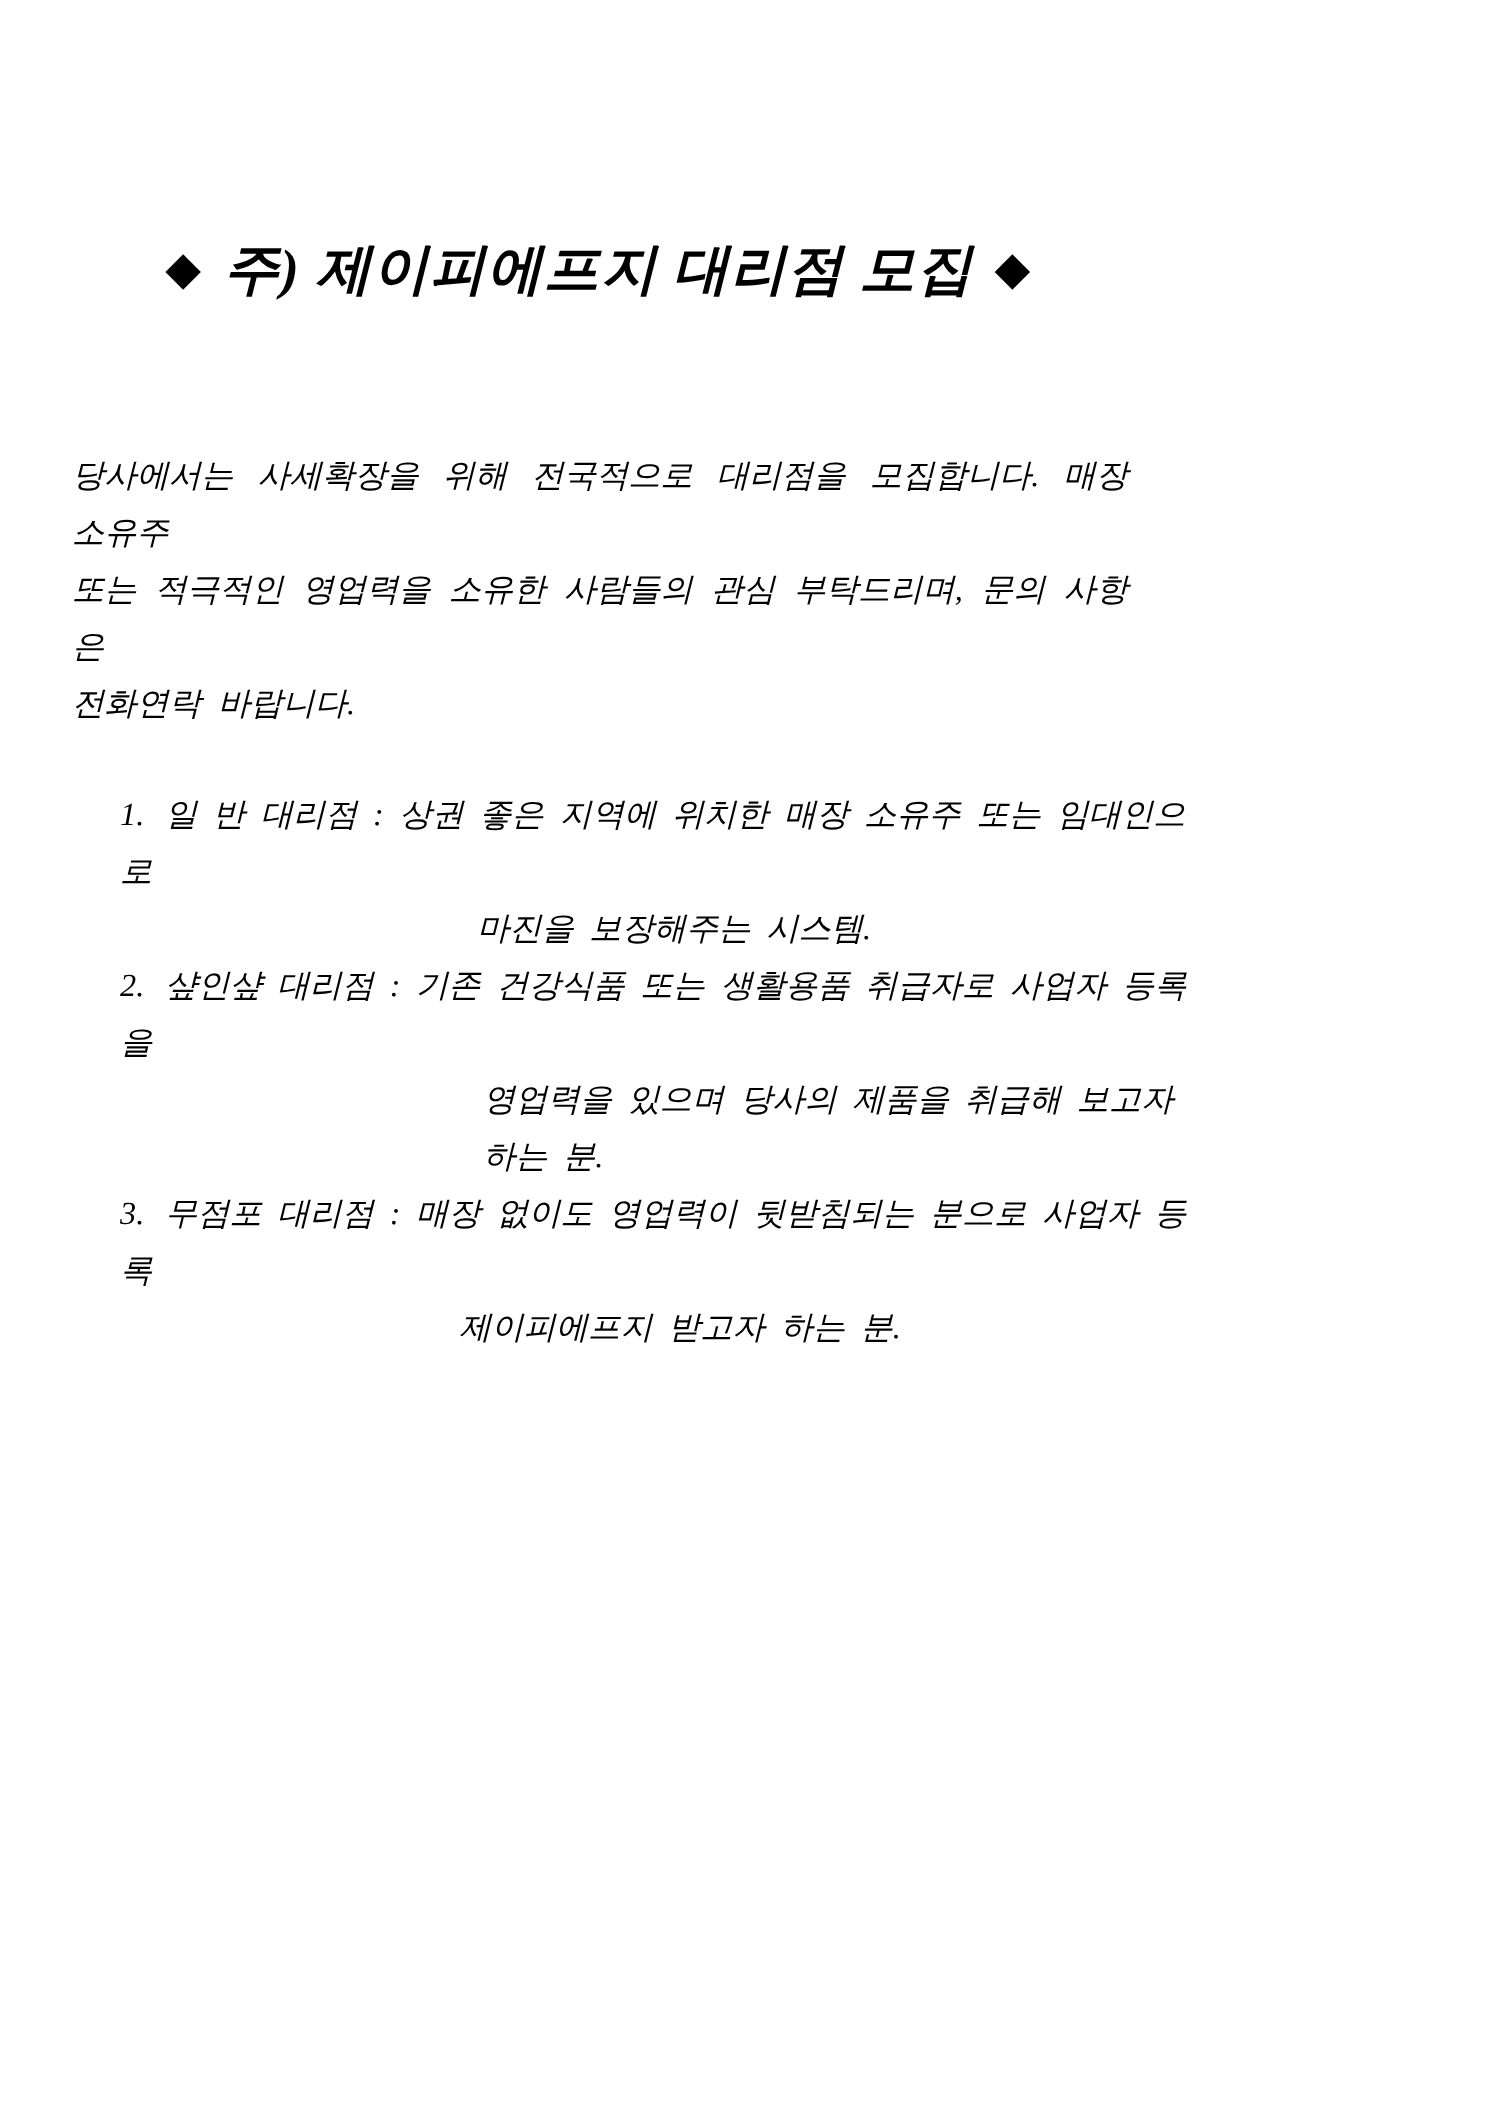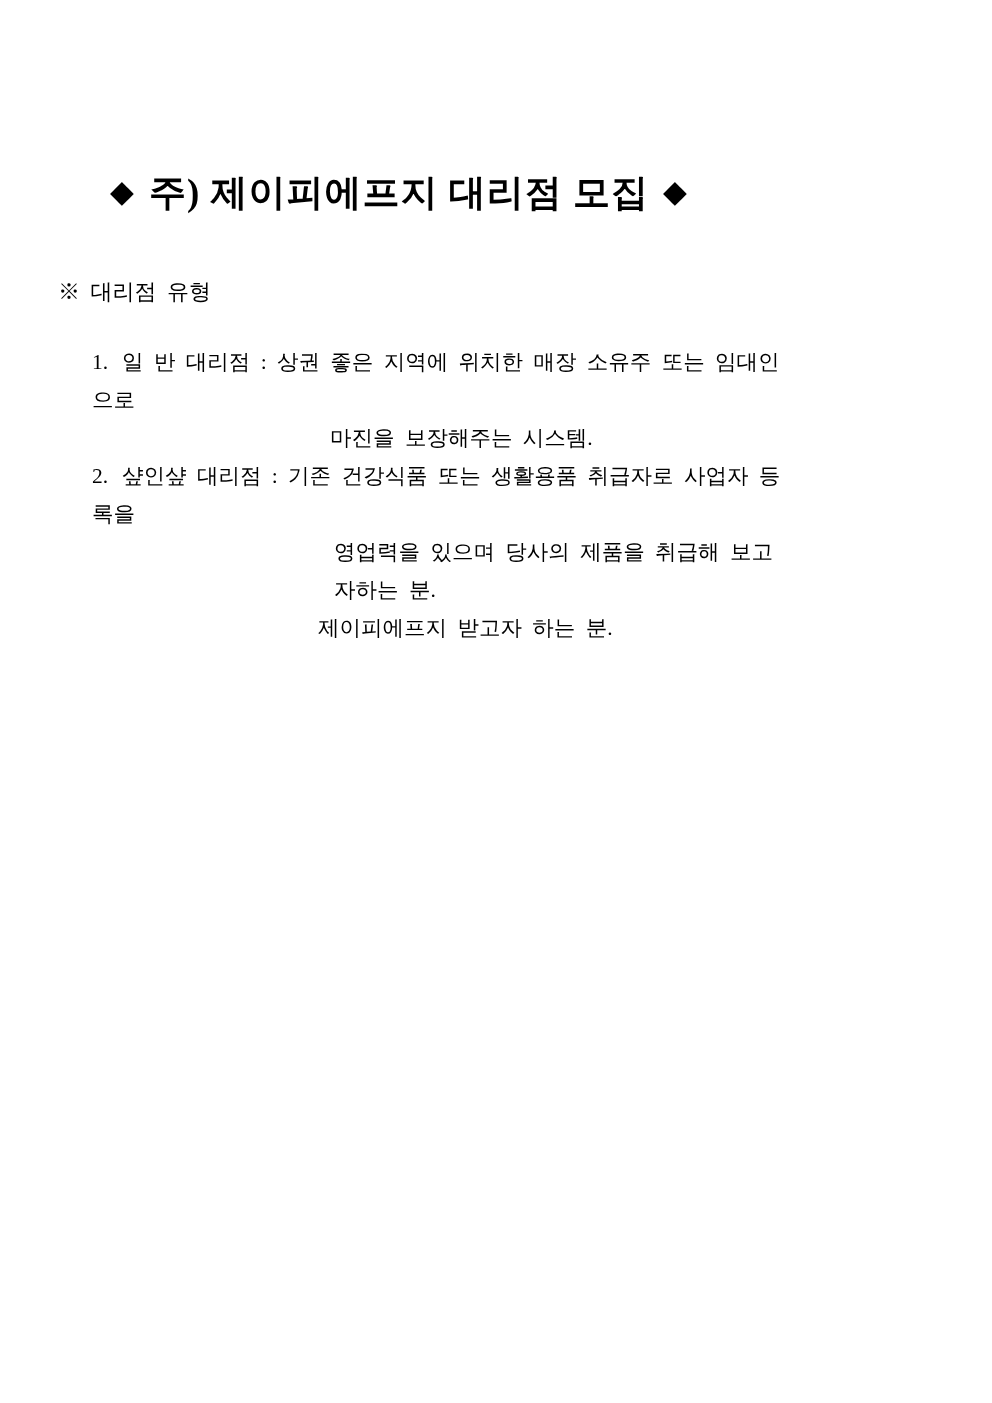--- a/index.html
+++ b/index.html
@@ -12,22 +12,23 @@
     height: 1403px;
     font-family: "Liberation Serif", "DejaVu Serif", serif;
     color: #000000;
     position: relative;
     overflow: hidden;
   }
   .page {
     width: 798px;
     height: 1403px;
     box-sizing: border-box;
-    padding: 16px;
+    padding: 4px;
     position: relative;
+    font-style: italic;
   }
 
   
   .title {
     text-align: center;
     font-size: 37px;
     font-weight: bold;
     letter-spacing: 1px;
     margin: 0;
     padding-top: 155px;
@@ -114,40 +115,45 @@
 </style>
 </head>
 <body>
 
 <div class="page">
 
   <h1 class="title">
     <span class="diamond">◆</span><span>주) 제이피에프지 대리점 모집</span><span class="diamond">◆</span>
   </h1>
 
+  <p class="intro">
+    <span class="first-line"> 당사에서는 사세확장을 위해 전국적으로 대리점을 모집합니다. 매장 소유주</span>
+    <span class="first-line">또는 적극적인 영업력을 소유한 사람들의 관심 부탁드리며, 문의 사항은</span>
+    <span class="first-line">전화연락 바랍니다.</span>
+  </p>
 
-  <p class="section-head">
-    <span>※</span>
-    <span>대리점 유형</span>
-  </p>
 
   <ul class="list">
     <li>
       <span class="li-head">
         <span class="li-num">1.</span><span>일 반 대리점 :</span>
         <span>상권 좋은 지역에 위치한 매장 소유주 또는 임대인으로</span>
       </span>
       <span class="li-cont">마진을 보장해주는 시스템.</span>
     </li>
     <li>
       <span class="li-head">
         <span class="li-num">2.</span><span>샾인샾 대리점 :</span>
         <span>기존 건강식품 또는 생활용품 취급자로 사업자 등록을</span>
       </span>
       <span class="li-cont shop">영업력을 있으며 당사의 제품을 취급해 보고자하는 분.</span>
     </li>
     <li>
+      <span class="li-head">
+        <span class="li-num">3.</span><span>무점포 대리점 :</span>
+        <span>매장 없이도 영업력이 뒷받침되는 분으로 사업자 등록</span>
+      </span>
       <span class="li-cont nopoint">제이피에프지 받고자 하는 분.</span>
     </li>
   </ul>
 
 
 </div>
 
 </body></html>

